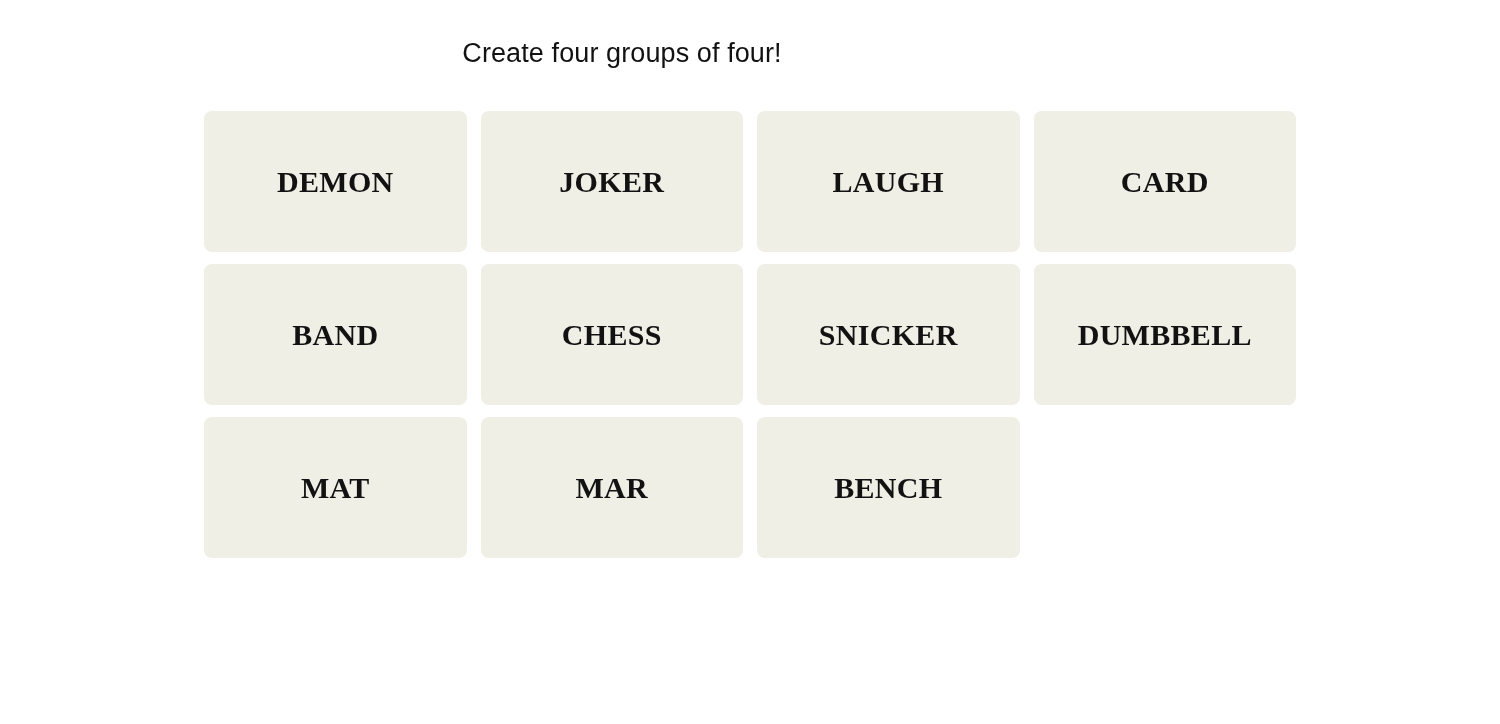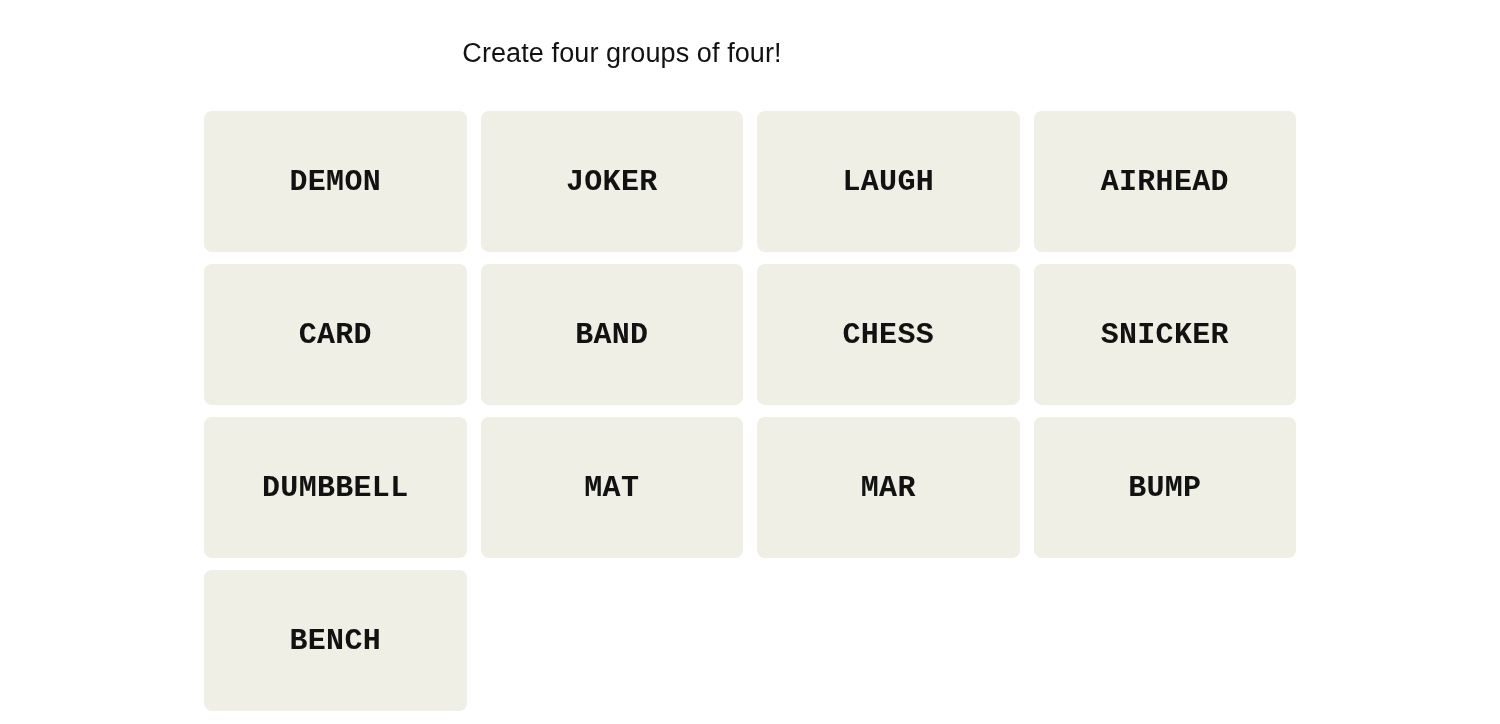--- a/index.html
+++ b/index.html
@@ -57,21 +57,21 @@
     display: flex;
     align-items: center;
     justify-content: center;
     box-sizing: border-box;
     padding: 0 6px;
     user-select: none;
     cursor: pointer;
   }
 
   .tile-label {
-    font-family: Liberation Mono, monospace;
+    font-family: Liberation Serif, serif;
     font-size: 30px;
     font-weight: 700;
     color: #121212;
     letter-spacing: 0.3px;
     text-transform: uppercase;
     text-align: center;
     line-height: 1;
     white-space: nowrap;
   }
 </style>
@@ -86,23 +86,20 @@
 
     <div class="tile">
       <span class="tile-label">DEMON</span>
     </div>
     <div class="tile">
       <span class="tile-label">JOKER</span>
     </div>
     <div class="tile">
       <span class="tile-label">LAUGH</span>
     </div>
-    <div class="tile">
-      <span class="tile-label">AIRHEAD</span>
-    </div>
 
     <div class="tile">
       <span class="tile-label">CARD</span>
     </div>
     <div class="tile">
       <span class="tile-label">BAND</span>
     </div>
     <div class="tile">
       <span class="tile-label">CHESS</span>
     </div>
@@ -114,20 +111,17 @@
       <span class="tile-label">DUMBBELL</span>
     </div>
     <div class="tile">
       <span class="tile-label">MAT</span>
     </div>
     <div class="tile">
       <span class="tile-label">MAR</span>
     </div>
 
     <div class="tile">
-      <span class="tile-label">BUMP</span>
-    </div>
-    <div class="tile">
       <span class="tile-label">BENCH</span>
     </div>
 
   </div>
 </div>
 
 </body></html>

